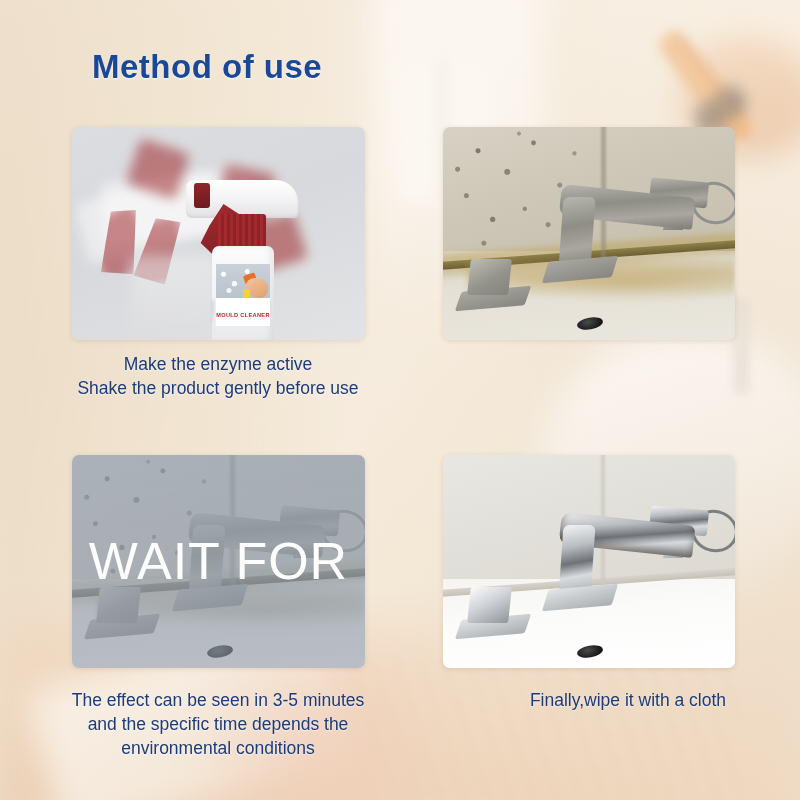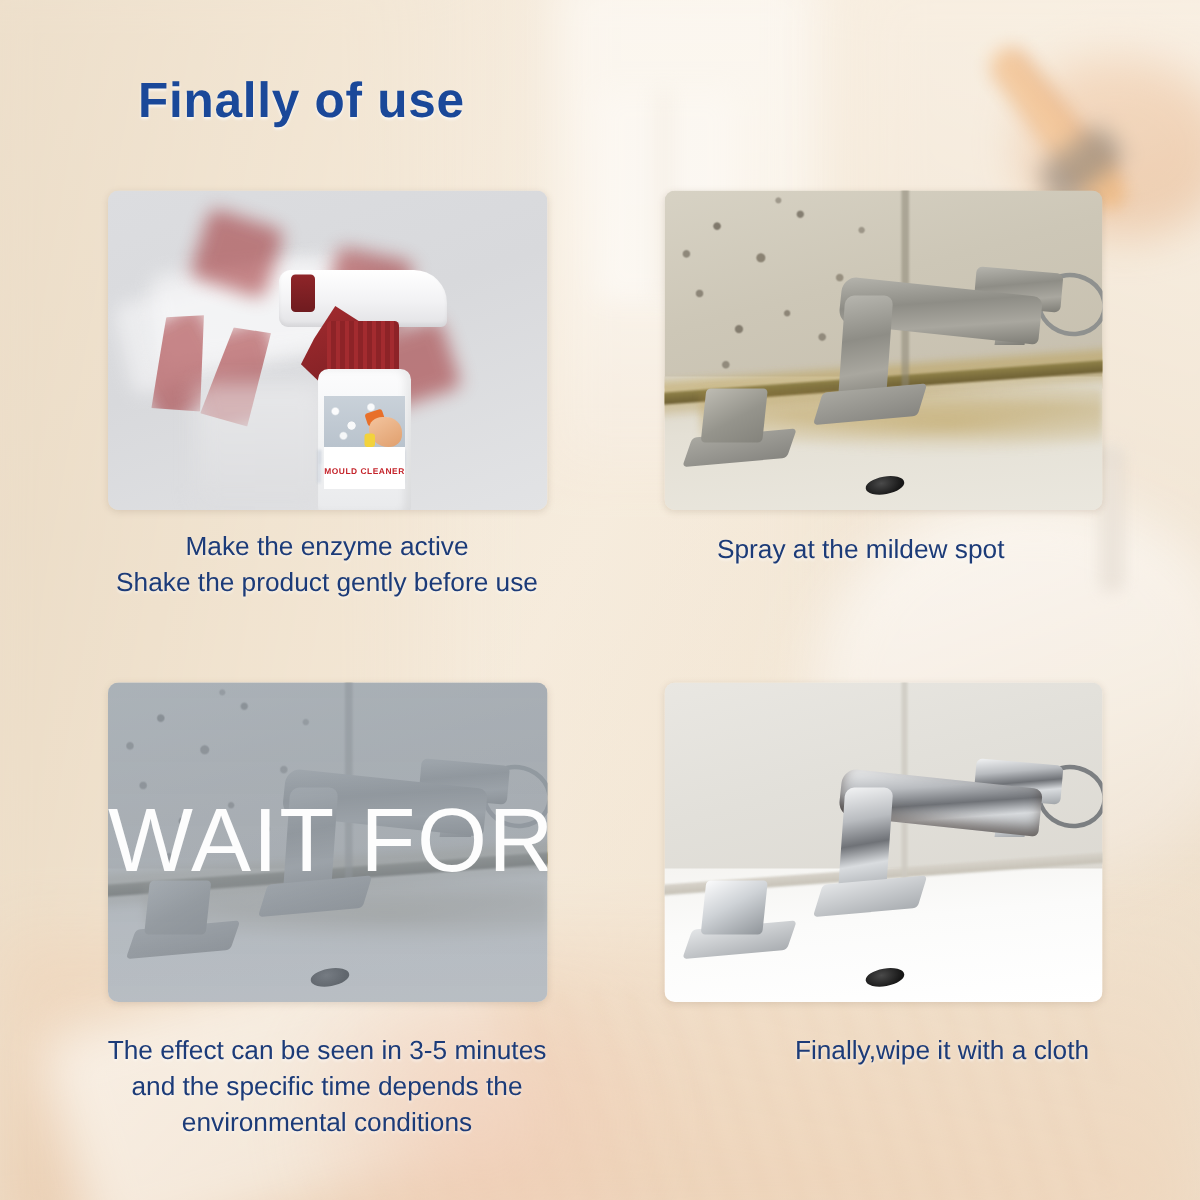--- a/index.html
+++ b/index.html
@@ -354,21 +354,21 @@
   
   .wait-tint{
     position:absolute;inset:0;
     background:linear-gradient(180deg,rgba(146,158,170,.62),rgba(150,160,172,.58));
     mix-blend-mode:normal;
   }
   .wait-desat{position:absolute;inset:0;backdrop-filter:grayscale(.72);}
   .wait-text{
     position:absolute;left:0;right:0;top:50%;transform:translateY(-52%);
     text-align:center;color:#fdfdfd;
-    font-size:60px;font-weight:400;letter-spacing:1px;line-height:1;
+    font-size:52px;font-weight:400;letter-spacing:1px;line-height:1;
     white-space:nowrap;
   }
 
   
   .cap{
     position:absolute;color:#1c3b78;
     font-size:17.5px;line-height:24px;
     text-shadow:0 1px 2px rgba(255,255,255,.6);
   }
   .cap-c{text-align:center;}
@@ -398,21 +398,21 @@
       <div class="tip"></div>
       <div class="grip"></div>
     </div>
     <div class="bg-floor"></div>
     <div class="bg-floor-lines"></div>
     <div class="bg-towel"></div>
     <div class="bg-pink"></div>
     <div class="bg-veil"></div>
   </div>
 
-  <div class="title">Finally of use</div>
+  <div class="title">Method of use</div>
 
   <div class="panel p1">
     <div class="scene-shake">
       <div class="ghost g-head gh1"></div>
       <div class="ghost g-head gh2"></div>
       <div class="ghost g-trig gt1"></div>
       <div class="ghost g-trig gt2"></div>
       <div class="ghost g-sq gs1"></div>
       <div class="ghost g-sq gs2"></div>
       <div class="ghost g-sq gs3"></div>
@@ -503,23 +503,20 @@
         <div class="drain"></div>
       </div>
     </div>
   </div>
 
   <div class="cap cap-c cap1">
     <div>Make the enzyme active</div>
     <div>Shake the product gently before use</div>
   </div>
 
-  <div class="cap cap2">
-    <div>Spray at the mildew spot</div>
-  </div>
 
   <div class="cap cap-c cap3">
     <div>The effect can be seen in 3-5 minutes</div>
     <div>and the specific time depends the</div>
     <div>environmental conditions</div>
   </div>
 
   <div class="cap cap4">
     <div>Finally,wipe it with a cloth</div>
   </div>

